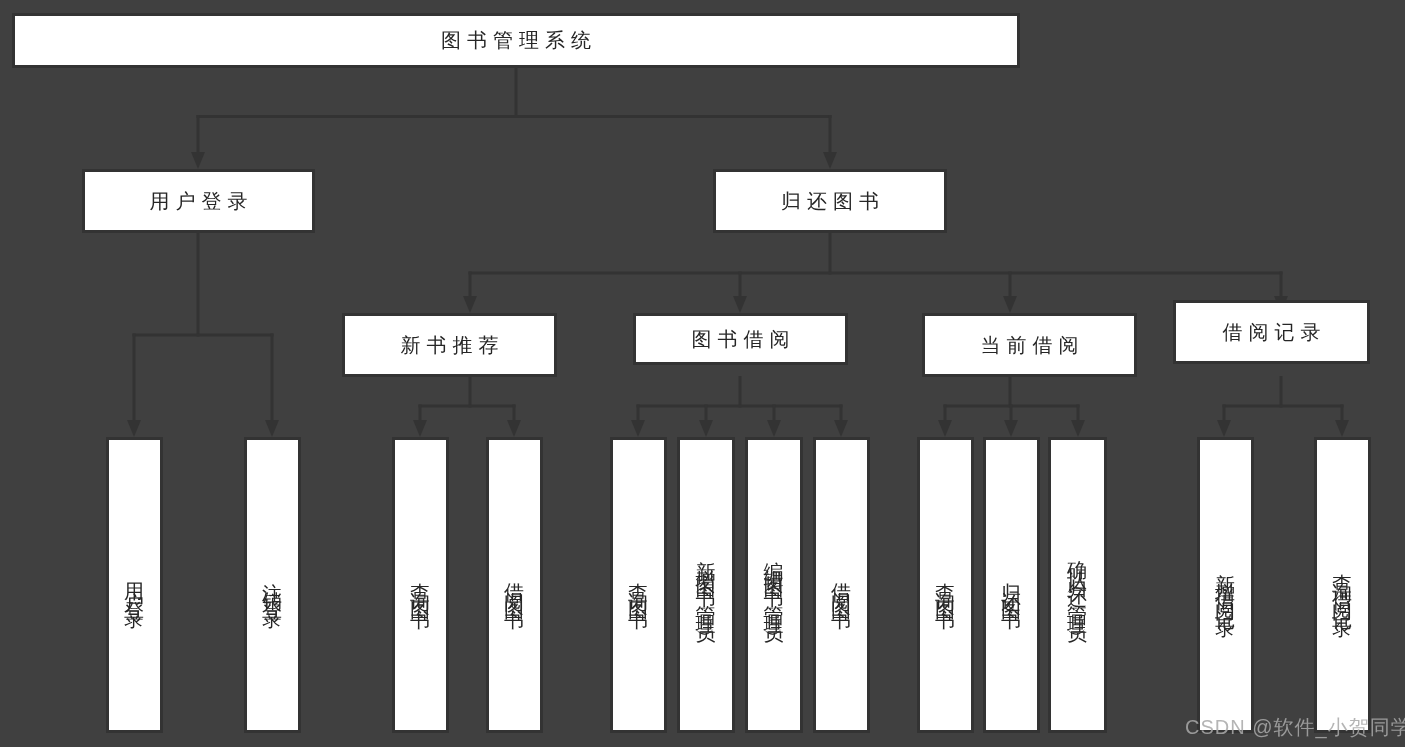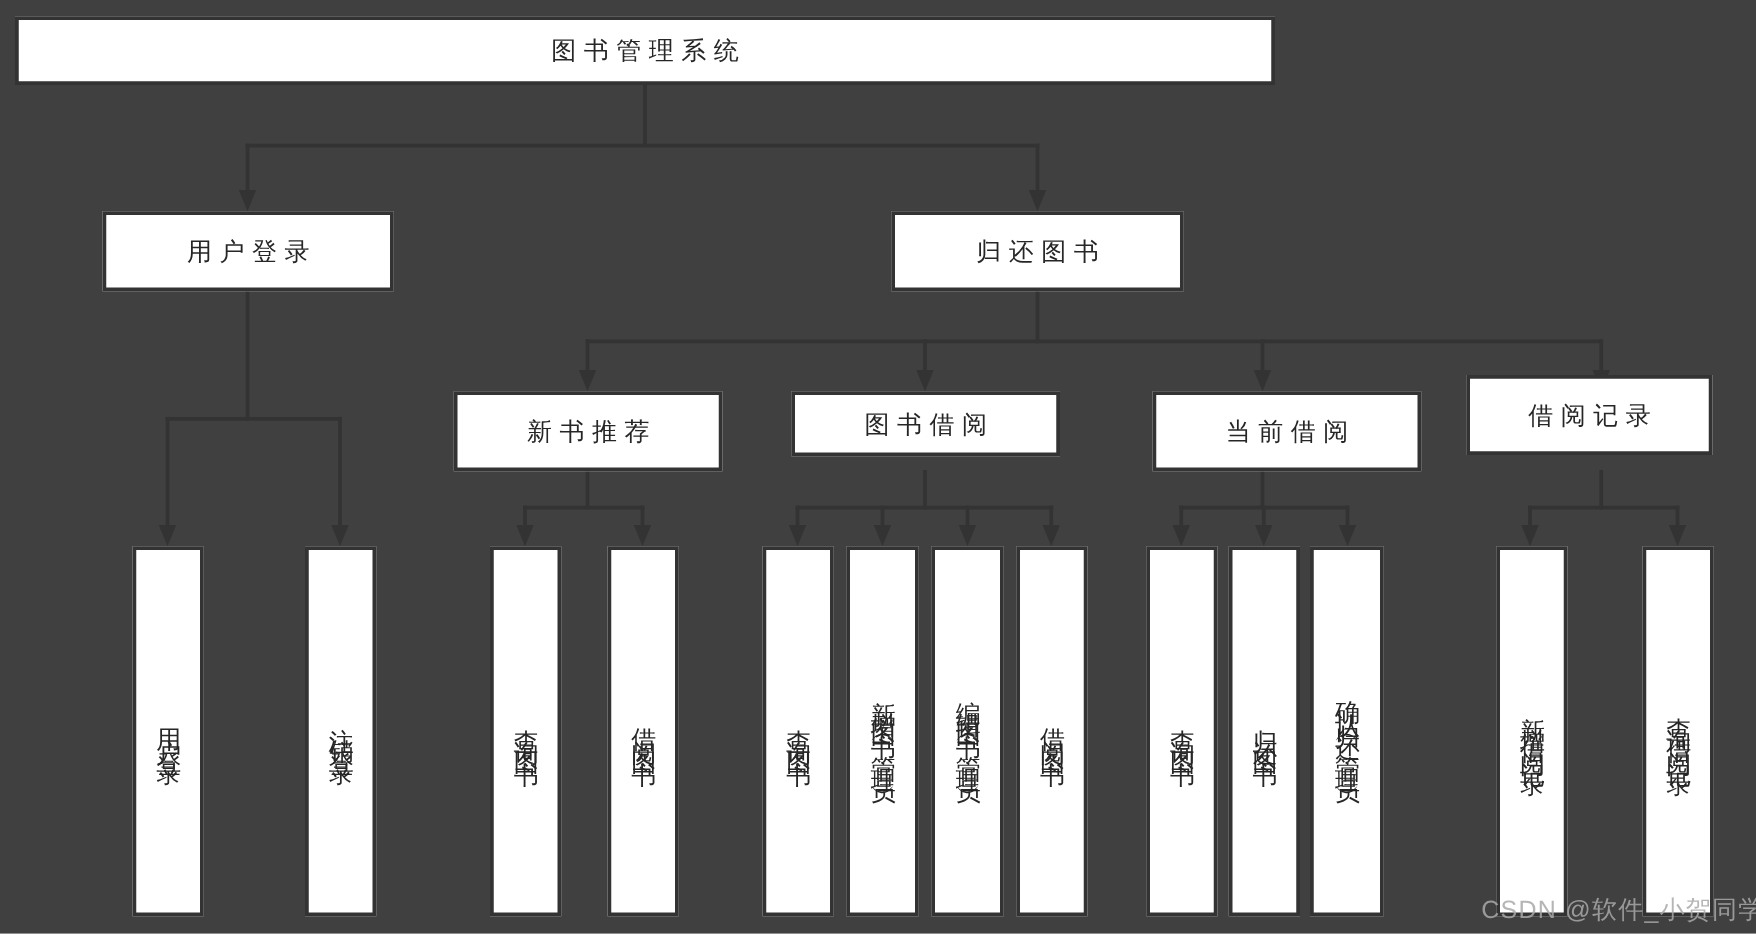--- a/index.html
+++ b/index.html
@@ -138,21 +138,21 @@
     <span>图书管理系统</span>
   </div>
 
   <div class="hnode" style="left:82px; top:169px; width:233px; height:64px;">
     <span>用户登录</span>
   </div>
   <div class="hnode" style="left:713px; top:169px; width:234px; height:64px;">
     <span>归还图书</span>
   </div>
 
-  <div class="hnode" style="left:363px; top:313px; width:215px; height:64px;">
+  <div class="hnode" style="left:342px; top:313px; width:215px; height:64px;">
     <span>新书推荐</span>
   </div>
   <div class="hnode" style="left:633px; top:313px; width:215px; height:52px;">
     <span>图书借阅</span>
   </div>
   <div class="hnode" style="left:922px; top:313px; width:215px; height:64px;">
     <span>当前借阅</span>
   </div>
   <div class="hnode" style="left:1173px; top:300px; width:197px; height:64px;">
     <span>借阅记录</span>

